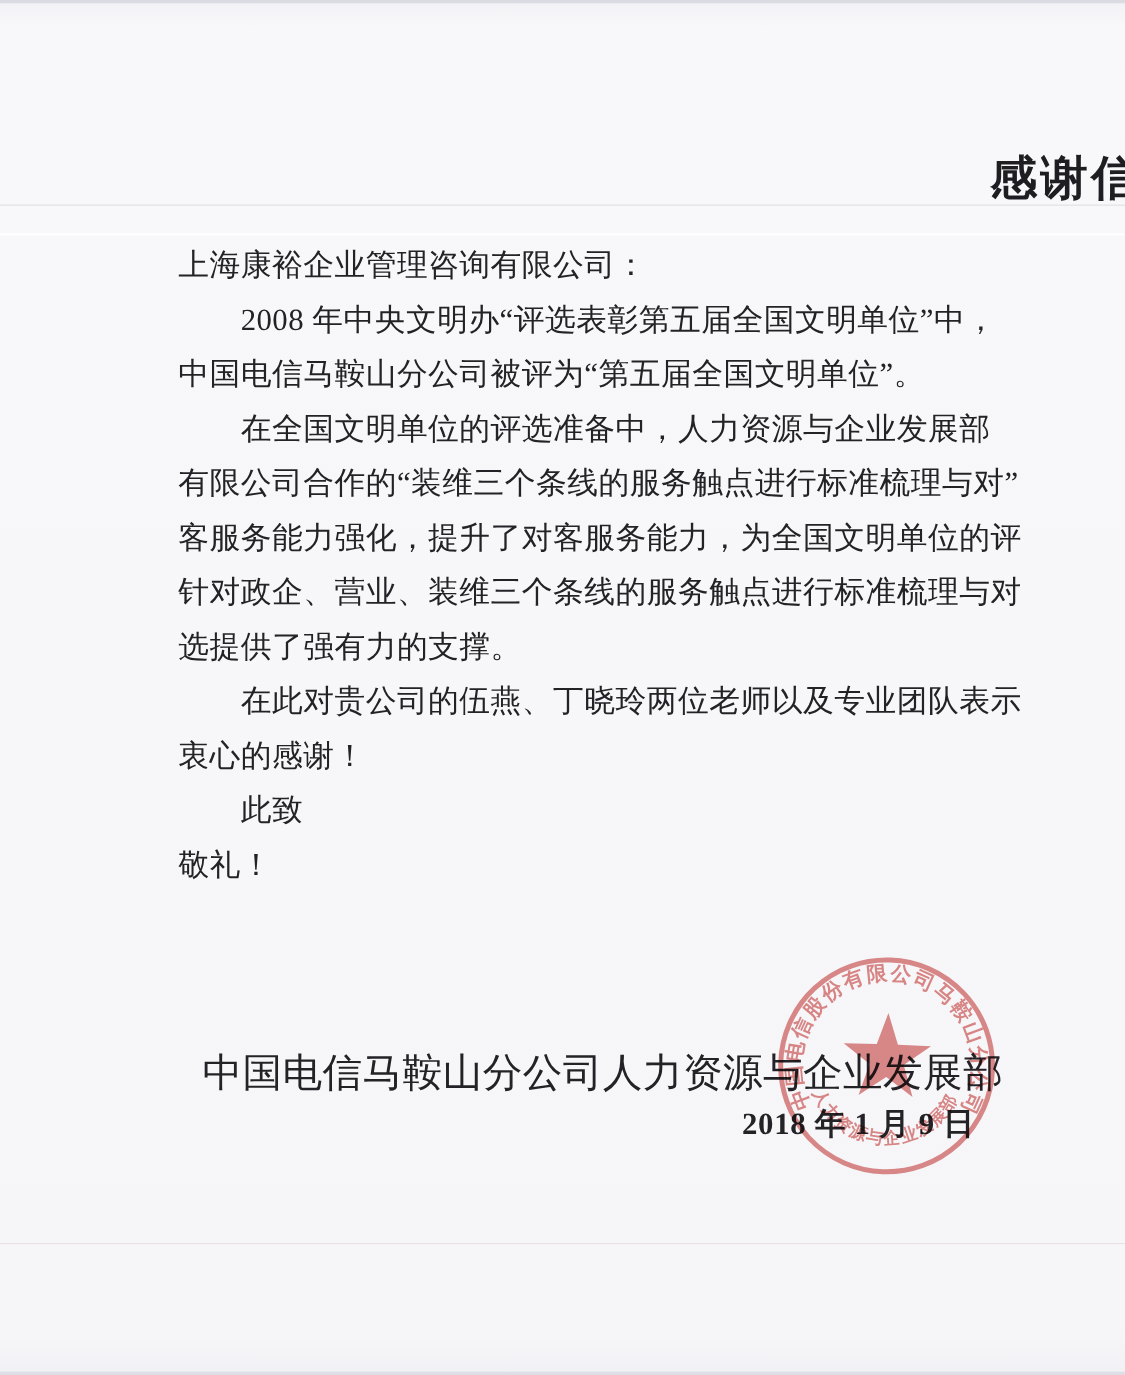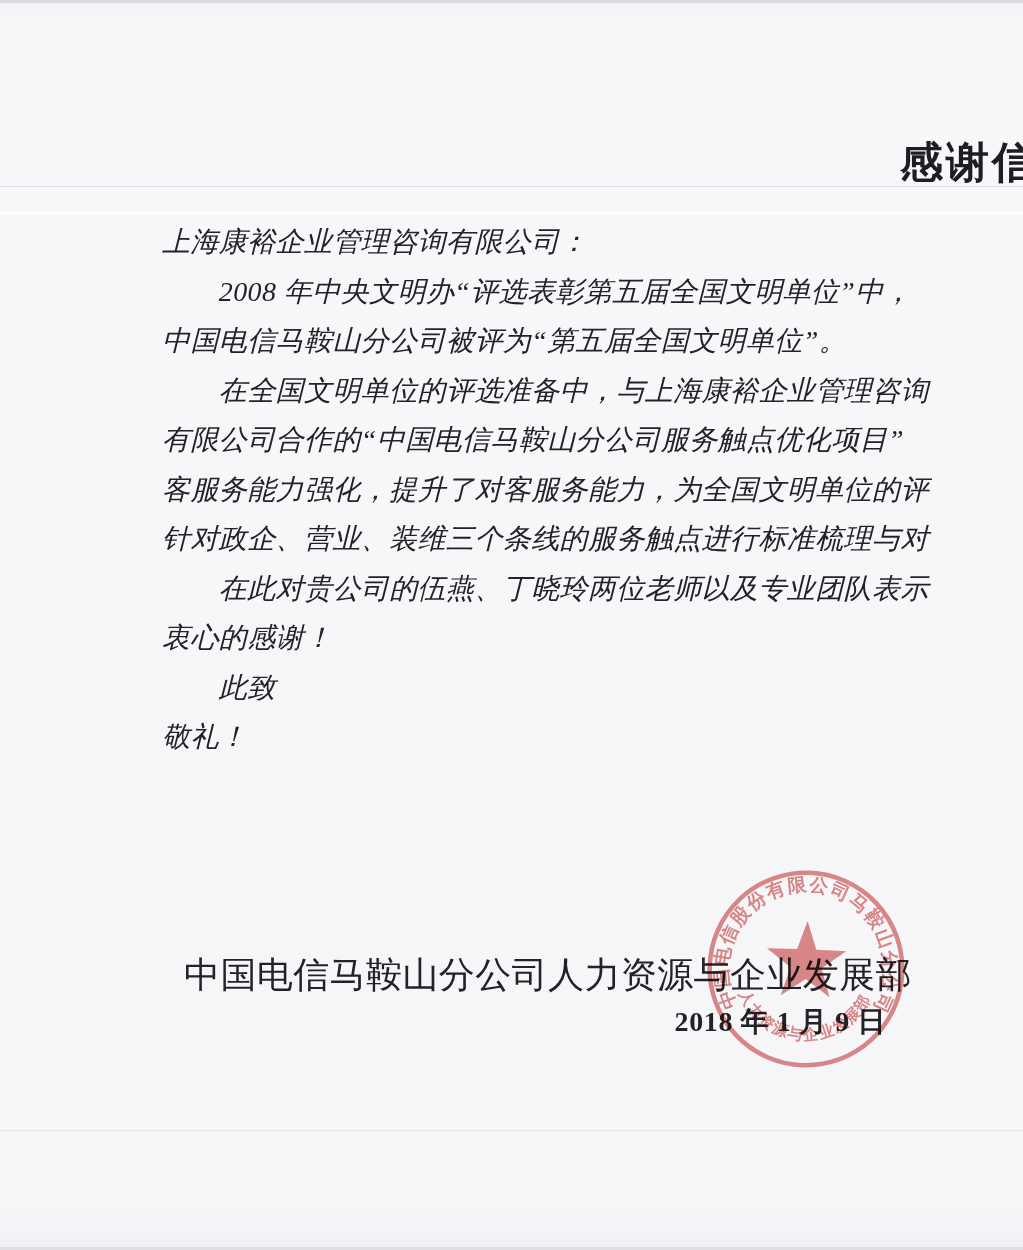--- a/index.html
+++ b/index.html
@@ -47,21 +47,20 @@
     position: absolute;
     left: 162px;
     top: 217px;
     width: 790px;
     font-size: 28px;
     line-height: 49.5px;
     letter-spacing: 0.4px;
   }
   .letter-body .line {
     white-space: nowrap;
-    font-style: italic;
   }
 
   .signature {
     position: absolute;
     top: 951px;
     right: 111px;
     font-size: 36px;
     letter-spacing: 0.4px;
     white-space: nowrap;
   }
@@ -103,24 +102,25 @@
   <div class="scanline l-1130"></div>
   <div class="scanline l-bot"></div>
 
   <h1 class="title">感谢信</h1>
 
   <div class="letter-body">
 
   <div class="line">上海康裕企业管理咨询有限公司：</div>
       <div class="line">　　2008 年中央文明办“评选表彰第五届全国文明单位”中，</div>
       <div class="line">中国电信马鞍山分公司被评为“第五届全国文明单位”。</div>
-      <div class="line">　　在全国文明单位的评选准备中，与上海康裕企业管理咨询</div>
-      <div class="line">有限公司合作的“中国电信马鞍山分公司服务触点优化项目”</div>
+      <div class="line">　　在全国文明单位的评选准备中，人力资源与企业发展部</div>
+      <div class="line">有限公司合作的“装维三个条线的服务触点进行标准梳理与对”</div>
       <div class="line">客服务能力强化，提升了对客服务能力，为全国文明单位的评</div>
       <div class="line">针对政企、营业、装维三个条线的服务触点进行标准梳理与对</div>
+      <div class="line">选提供了强有力的支撑。</div>
       <div class="line">　　在此对贵公司的伍燕、丁晓玲两位老师以及专业团队表示</div>
       <div class="line">衷心的感谢！</div>
       <div class="line">　　此致</div>
       <div class="line">敬礼！</div>
     </div>
 
   <div class="signature">中国电信马鞍山分公司人力资源与企业发展部</div>
   <div class="date">2018 年 1 月 9 日</div>
 
   <svg class="seal" viewBox="0 0 240 240" xmlns="http://www.w3.org/2000/svg">

